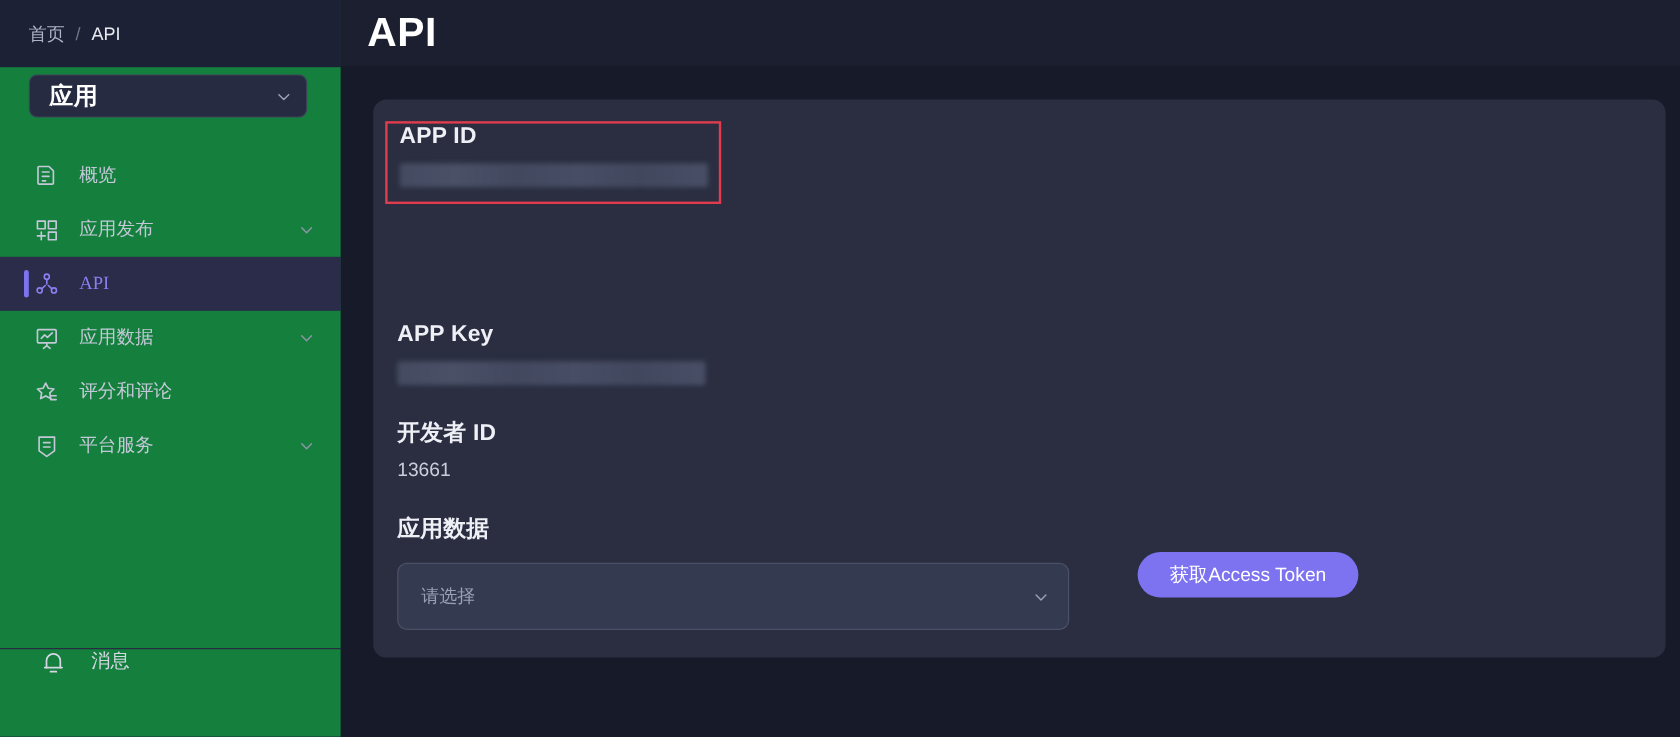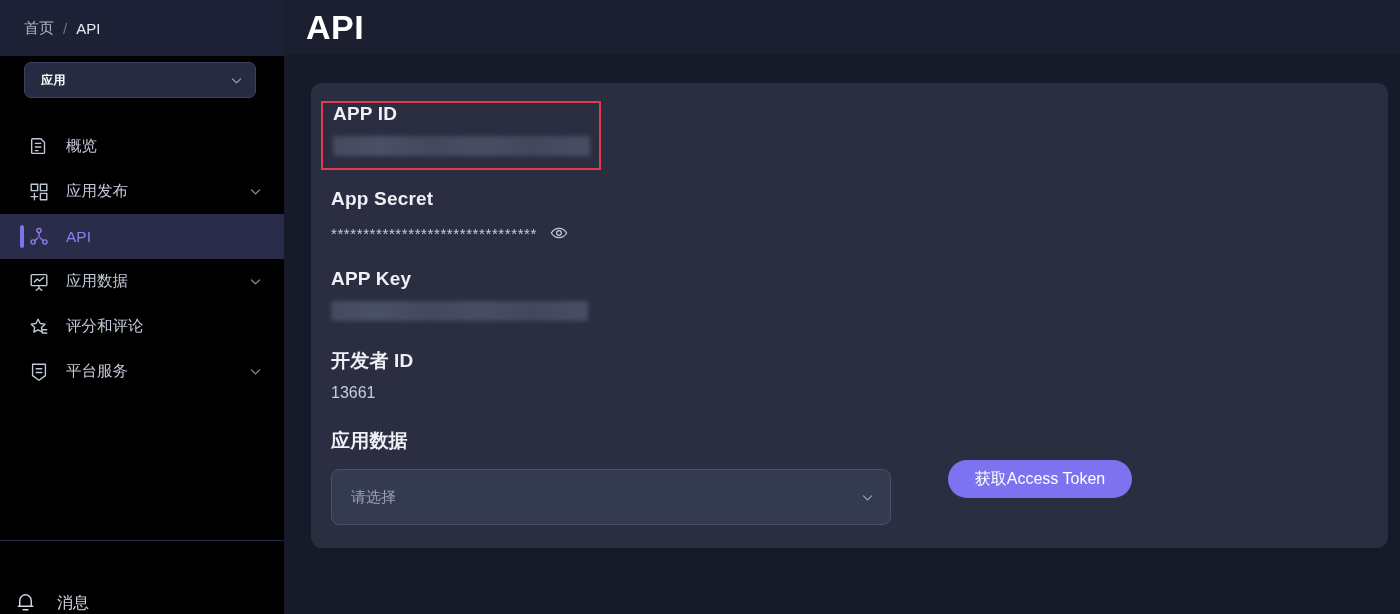--- a/index.html
+++ b/index.html
@@ -16,21 +16,21 @@
     color: #d9dce6;
     position: relative;
   }
 
   
   #sidebar {
     position: absolute;
     left: 0; top: 0;
     width: 284px;
     height: 614px;
-    background: #000000;
+    background: #15803d;
     display: flex;
     flex-direction: column;
   }
 
   #breadcrumb {
     height: 56px;
     display: flex;
     align-items: center;
     padding-left: 24px;
     font-size: 15px;
@@ -46,21 +46,21 @@
     height: 36px;
     border: 1px solid #3c4258;
     border-radius: 7px;
     background: #262b41;
     display: flex;
     align-items: center;
     padding: 0 12px 0 16px;
     justify-content: space-between;
   }
   #app-selector .sel-text {
-    font-size: 12px;
+    font-size: 20px;
     font-weight: bold;
     color: #ffffff;
     letter-spacing: .5px;
   }
 
   .chev {
     width: 13px; height: 13px;
     display: inline-block;
     flex: none;
   }
@@ -74,20 +74,21 @@
   .nav-item {
     position: relative;
     height: 45px;
     display: flex;
     align-items: center;
     padding-left: 28px;
     padding-right: 22px;
     gap: 16px;
     color: #c3c8d8;
     font-size: 15.5px;
+    font-family: Liberation Serif, serif;
   }
   .nav-item .nav-ico {
     width: 22px; height: 22px;
     flex: none;
     display: block;
   }
   .nav-item .nav-ico svg { display: block; width: 100%; height: 100%; }
   .nav-item .nav-label { flex: 1 1 auto; }
 
   .nav-item.active {
@@ -99,22 +100,22 @@
     left: 20px; top: 11px;
     width: 4px; height: 23px;
     border-radius: 2px;
     background: #7d72f0;
   }
 
   #sidebar-footer {
     border-top: 1px solid #272c42;
     height: 74px;
     display: flex;
-    align-items: flex-end;
-    padding-left: 14px;
+    align-items: flex-start;
+    padding-left: 33px;
     gap: 20px;
   }
   #sidebar-footer .foot-ico { width: 23px; height: 23px; flex: none; }
   #sidebar-footer .foot-ico svg { display: block; width: 100%; height: 100%; }
   #sidebar-footer .foot-label { font-size: 16px; color: #d4d8e4; }
 
   
   #main {
     position: absolute;
     left: 284px; top: 0;
@@ -352,32 +353,20 @@
     <span id="page-title">API</span>
   </div>
 
   <div id="card">
 
     <div class="field" id="app-id-field">
       <div class="field-label">APP ID</div>
       <div class="redacted"></div>
     </div>
 
-    <div class="field" id="app-secret-field">
-      <div class="field-label">App Secret</div>
-      <div class="secret-row">
-        <span class="secret-mask">********************************</span>
-        <span class="eye-ico">
-          <svg viewBox="0 0 24 24" fill="none" stroke="#c9cddb" stroke-width="1.6" stroke-linecap="round" stroke-linejoin="round">
-            <path d="M1.8 12S5.5 5.8 12 5.8 22.2 12 22.2 12 18.5 18.2 12 18.2 1.8 12 1.8 12z"></path>
-            <circle cx="12" cy="12" r="3.1"></circle>
-          </svg>
-        </span>
-      </div>
-    </div>
 
     <div class="field" id="app-key-field">
       <div class="field-label">APP Key</div>
       <div class="redacted"></div>
     </div>
 
     <div class="field" id="dev-id-field">
       <div class="field-label">开发者 ID</div>
       <div class="dev-id-value">13661</div>
     </div>

